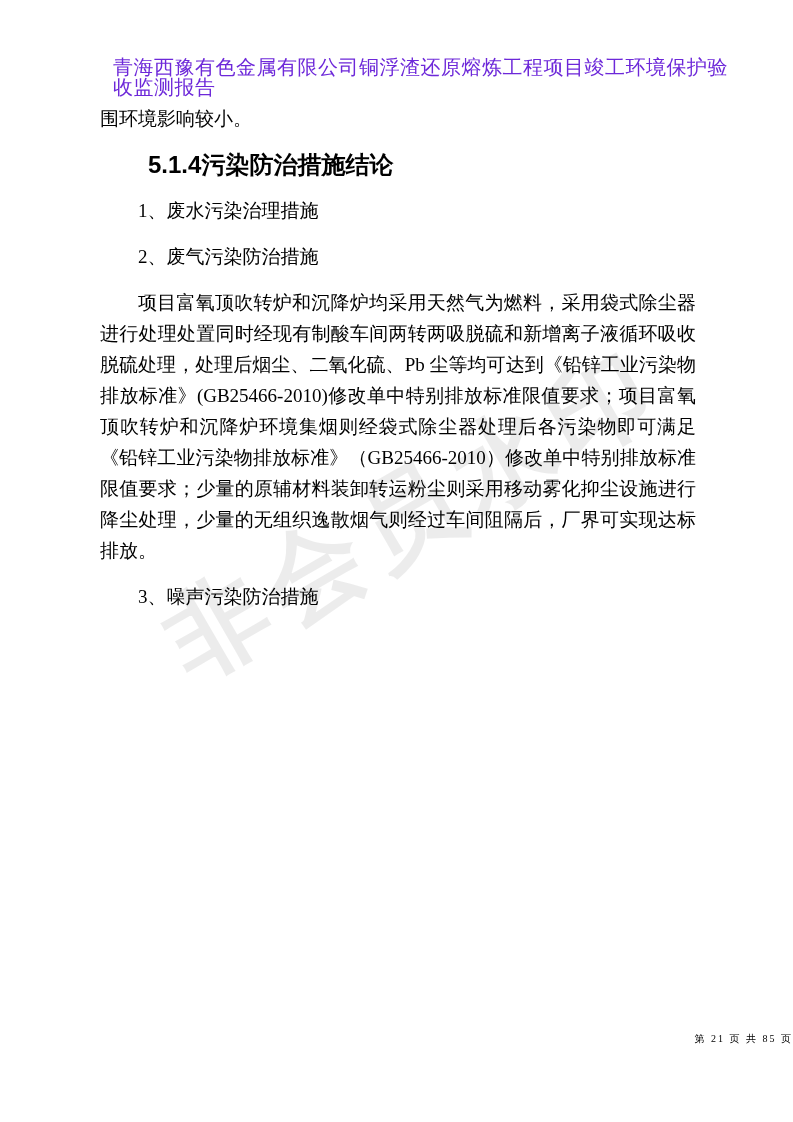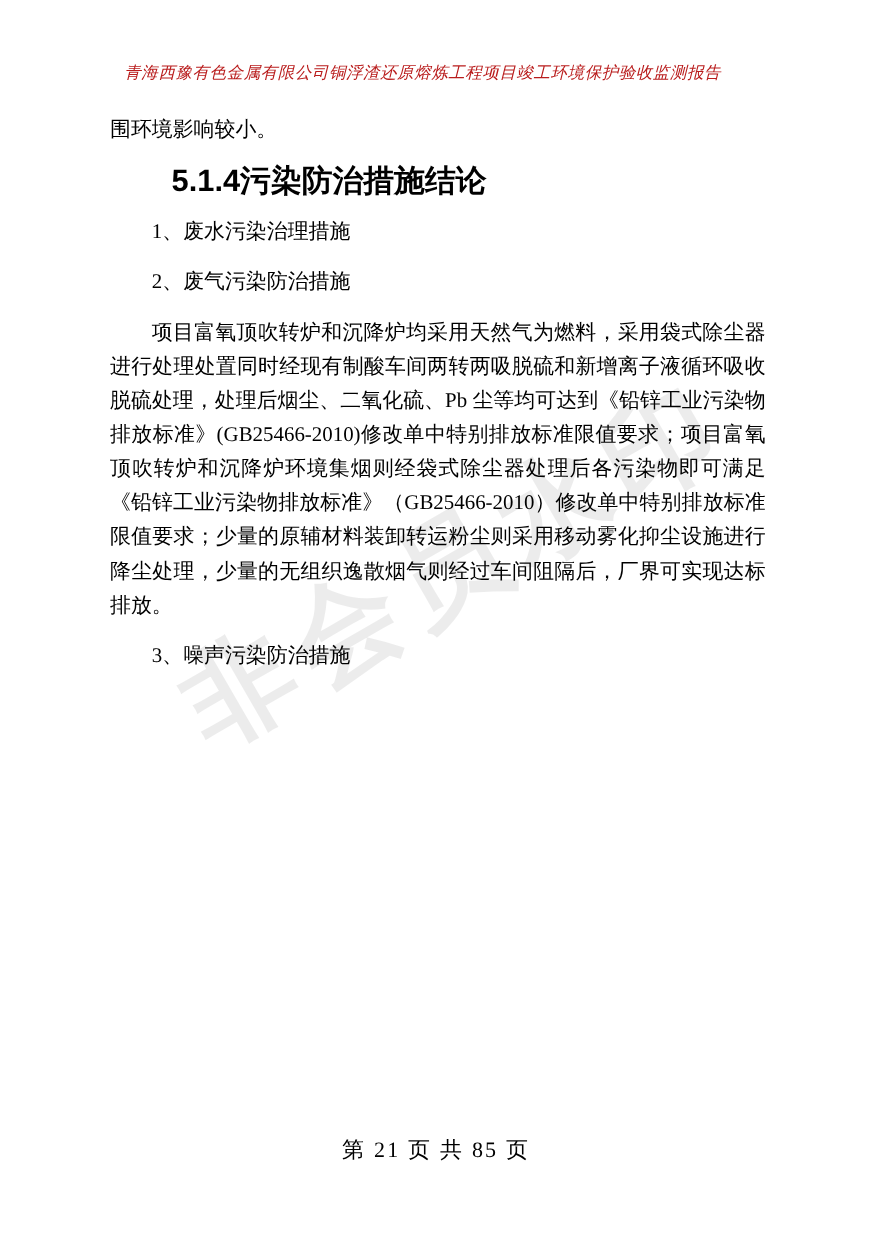--- a/index.html
+++ b/index.html
@@ -14,26 +14,25 @@
     background: #ffffff;
     overflow: hidden;
     font-family: "Liberation Serif", "DejaVu Serif", serif;
     color: #000000;
   }
   .header {
     position: absolute;
     top: 57px;
     left: 113px;
     right: 60px;
-    font-size: 15px;
+    font-size: 20px;
     line-height: 20px;
     letter-spacing: 0.5px;
-    color: #b91c1c;
+    color: #6d28d9;
     font-family: "Liberation Serif", "DejaVu Serif", serif;
-    font-style: italic;
   }
   .watermark {
     position: absolute;
     left: 175px;
     top: 585px;
     z-index: 0;
     font-size: 100px;
     font-weight: bold;
     letter-spacing: 10px;
     white-space: nowrap;
@@ -57,29 +56,29 @@
     text-align: justify;
     text-align-last: left;
   }
   .content p.indent {
     text-indent: 2em;
   }
   .content p.heading {
     text-indent: 2em;
     font-weight: bold;
     font-family: "Liberation Sans", "DejaVu Sans", sans-serif;
-    font-size: 28px;
+    font-size: 24px;
   }
   .footer {
     position: absolute;
     top: 1032px;
     left: 0;
     width: 100%;
-    text-align: center;
-    font-size: 20px;
+    text-align: right;
+    font-size: 10px;
     letter-spacing: 2px;
     z-index: 1;
   }
 </style>
 </head>
 <body>
 
 <div class="page">
 
   <div class="header">青海西豫有色金属有限公司铜浮渣还原熔炼工程项目竣工环境保护验收监测报告</div>

